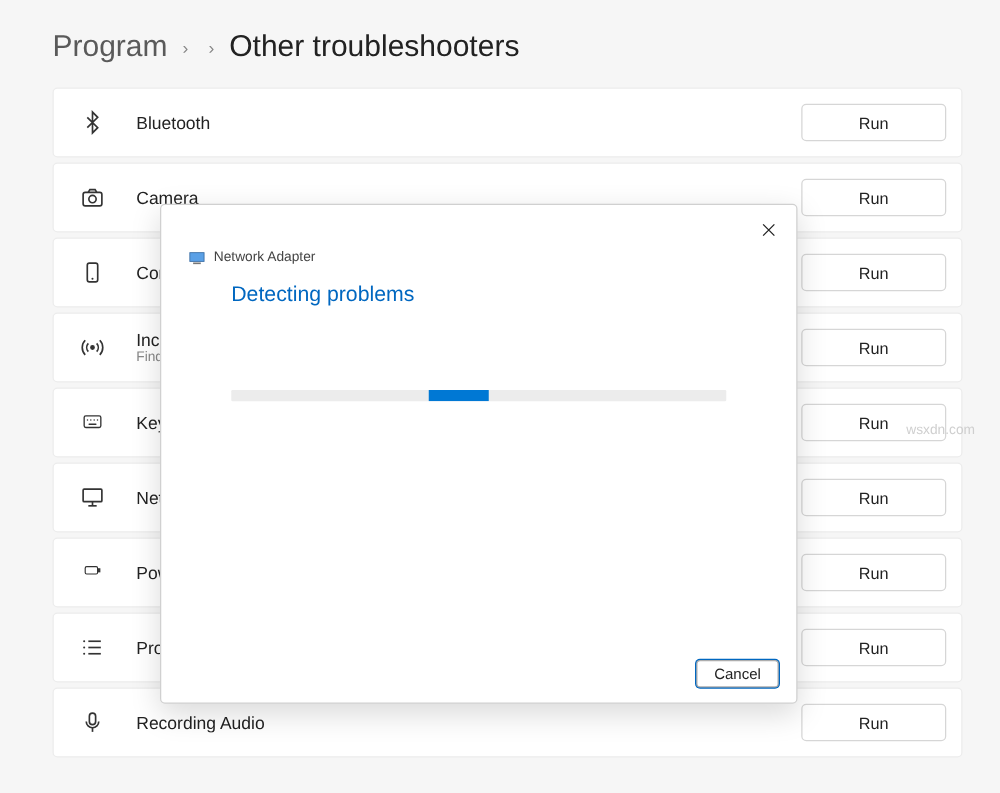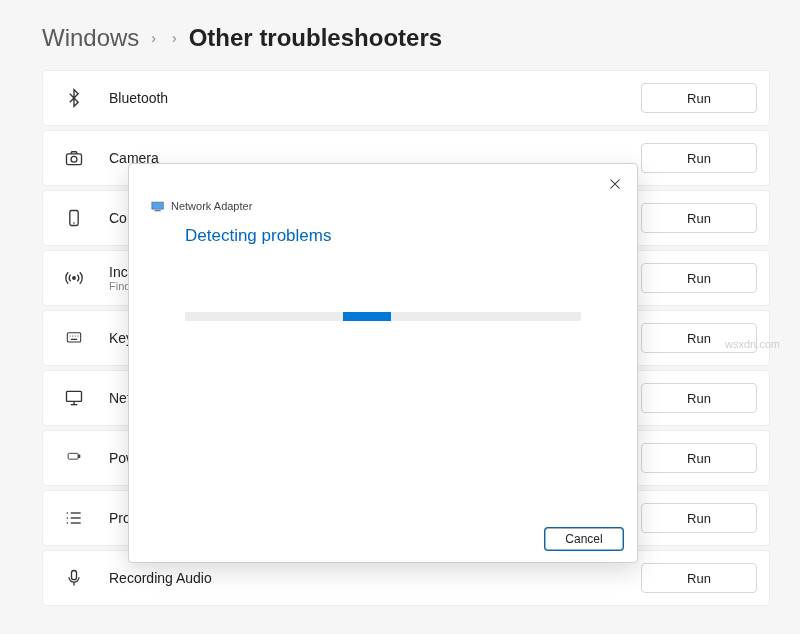--- a/index.html
+++ b/index.html
@@ -23,21 +23,21 @@
     color: #5a5a5a;
     margin-bottom: 18px;
   }
   .breadcrumb .link { cursor: pointer; }
   .breadcrumb .chev {
     font-size: 14px;
     color: #888;
     padding: 0 4px;
   }
   .breadcrumb .current {
-    font-weight: 700;
+    font-weight: 400;
     color: #222;
   }
   .list {
     display: flex;
     flex-direction: column;
     gap: 4px;
   }
   .row {
     background: #fff;
     border: 1px solid #ececec;
@@ -162,21 +162,21 @@
   .dialog .footer {
     margin-top: auto;
     padding: 10px 14px 12px 14px;
     display: flex;
     justify-content: flex-end;
   }
   .dialog .cancel-btn {
     background: #fff;
     border: 1px solid #adadad;
     border-radius: 3px;
-    width: 78px;
+    width: 66px;
     height: 22px;
     font-size: 12px;
     color: #222;
     cursor: pointer;
     box-shadow: 0 0 0 1px #0067c0;
   }
 
   .watermark {
     position: absolute;
     right: 20px;
@@ -185,21 +185,21 @@
     color: #cfcfcf;
     pointer-events: none;
   }
   svg { display: block; }
 </style>
 </head>
 <body>
 
 <div class="content">
   <div class="breadcrumb">
-    <span class="link">Windows</span>
+    <span class="link">Program</span>
     <span class="chev">›</span>
     <span class="chev">›</span>
     <span class="current">Other troubleshooters</span>
   </div>
 
   <div class="list">
 
     <div class="row">
       <span class="icon">
         <svg viewBox="0 0 24 24" width="20" height="20" fill="none" stroke="#333" stroke-width="1.6">

